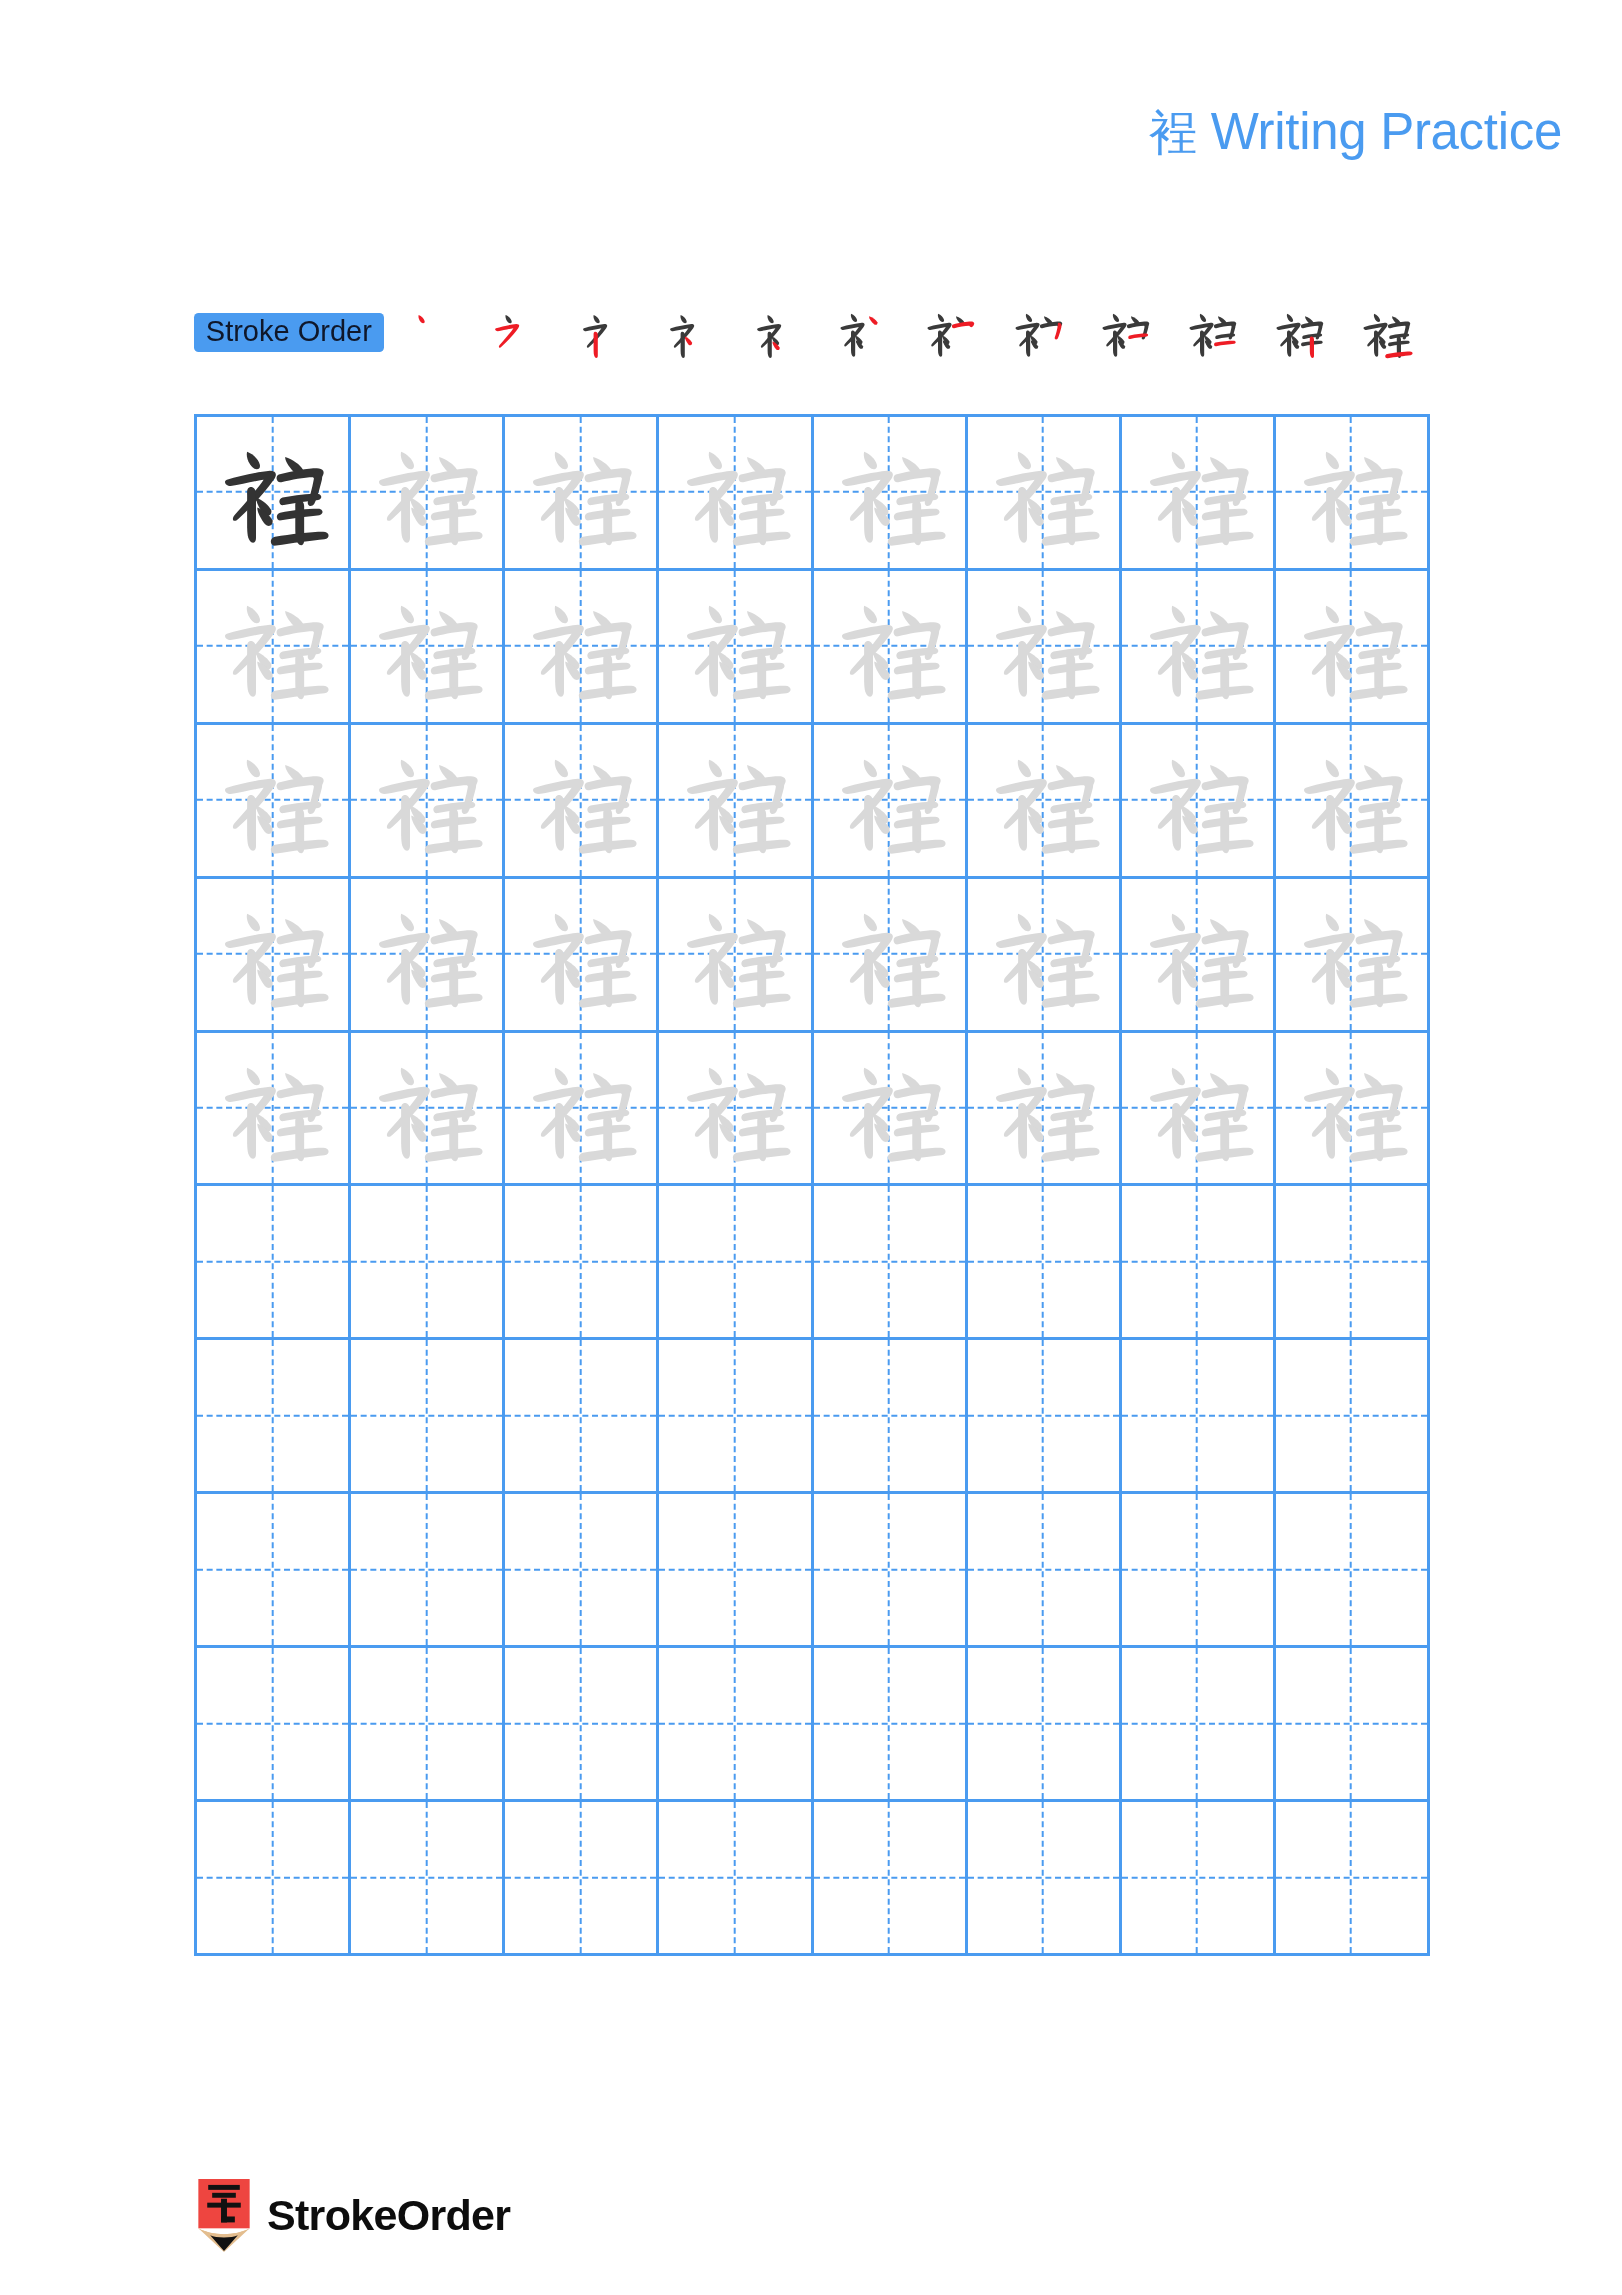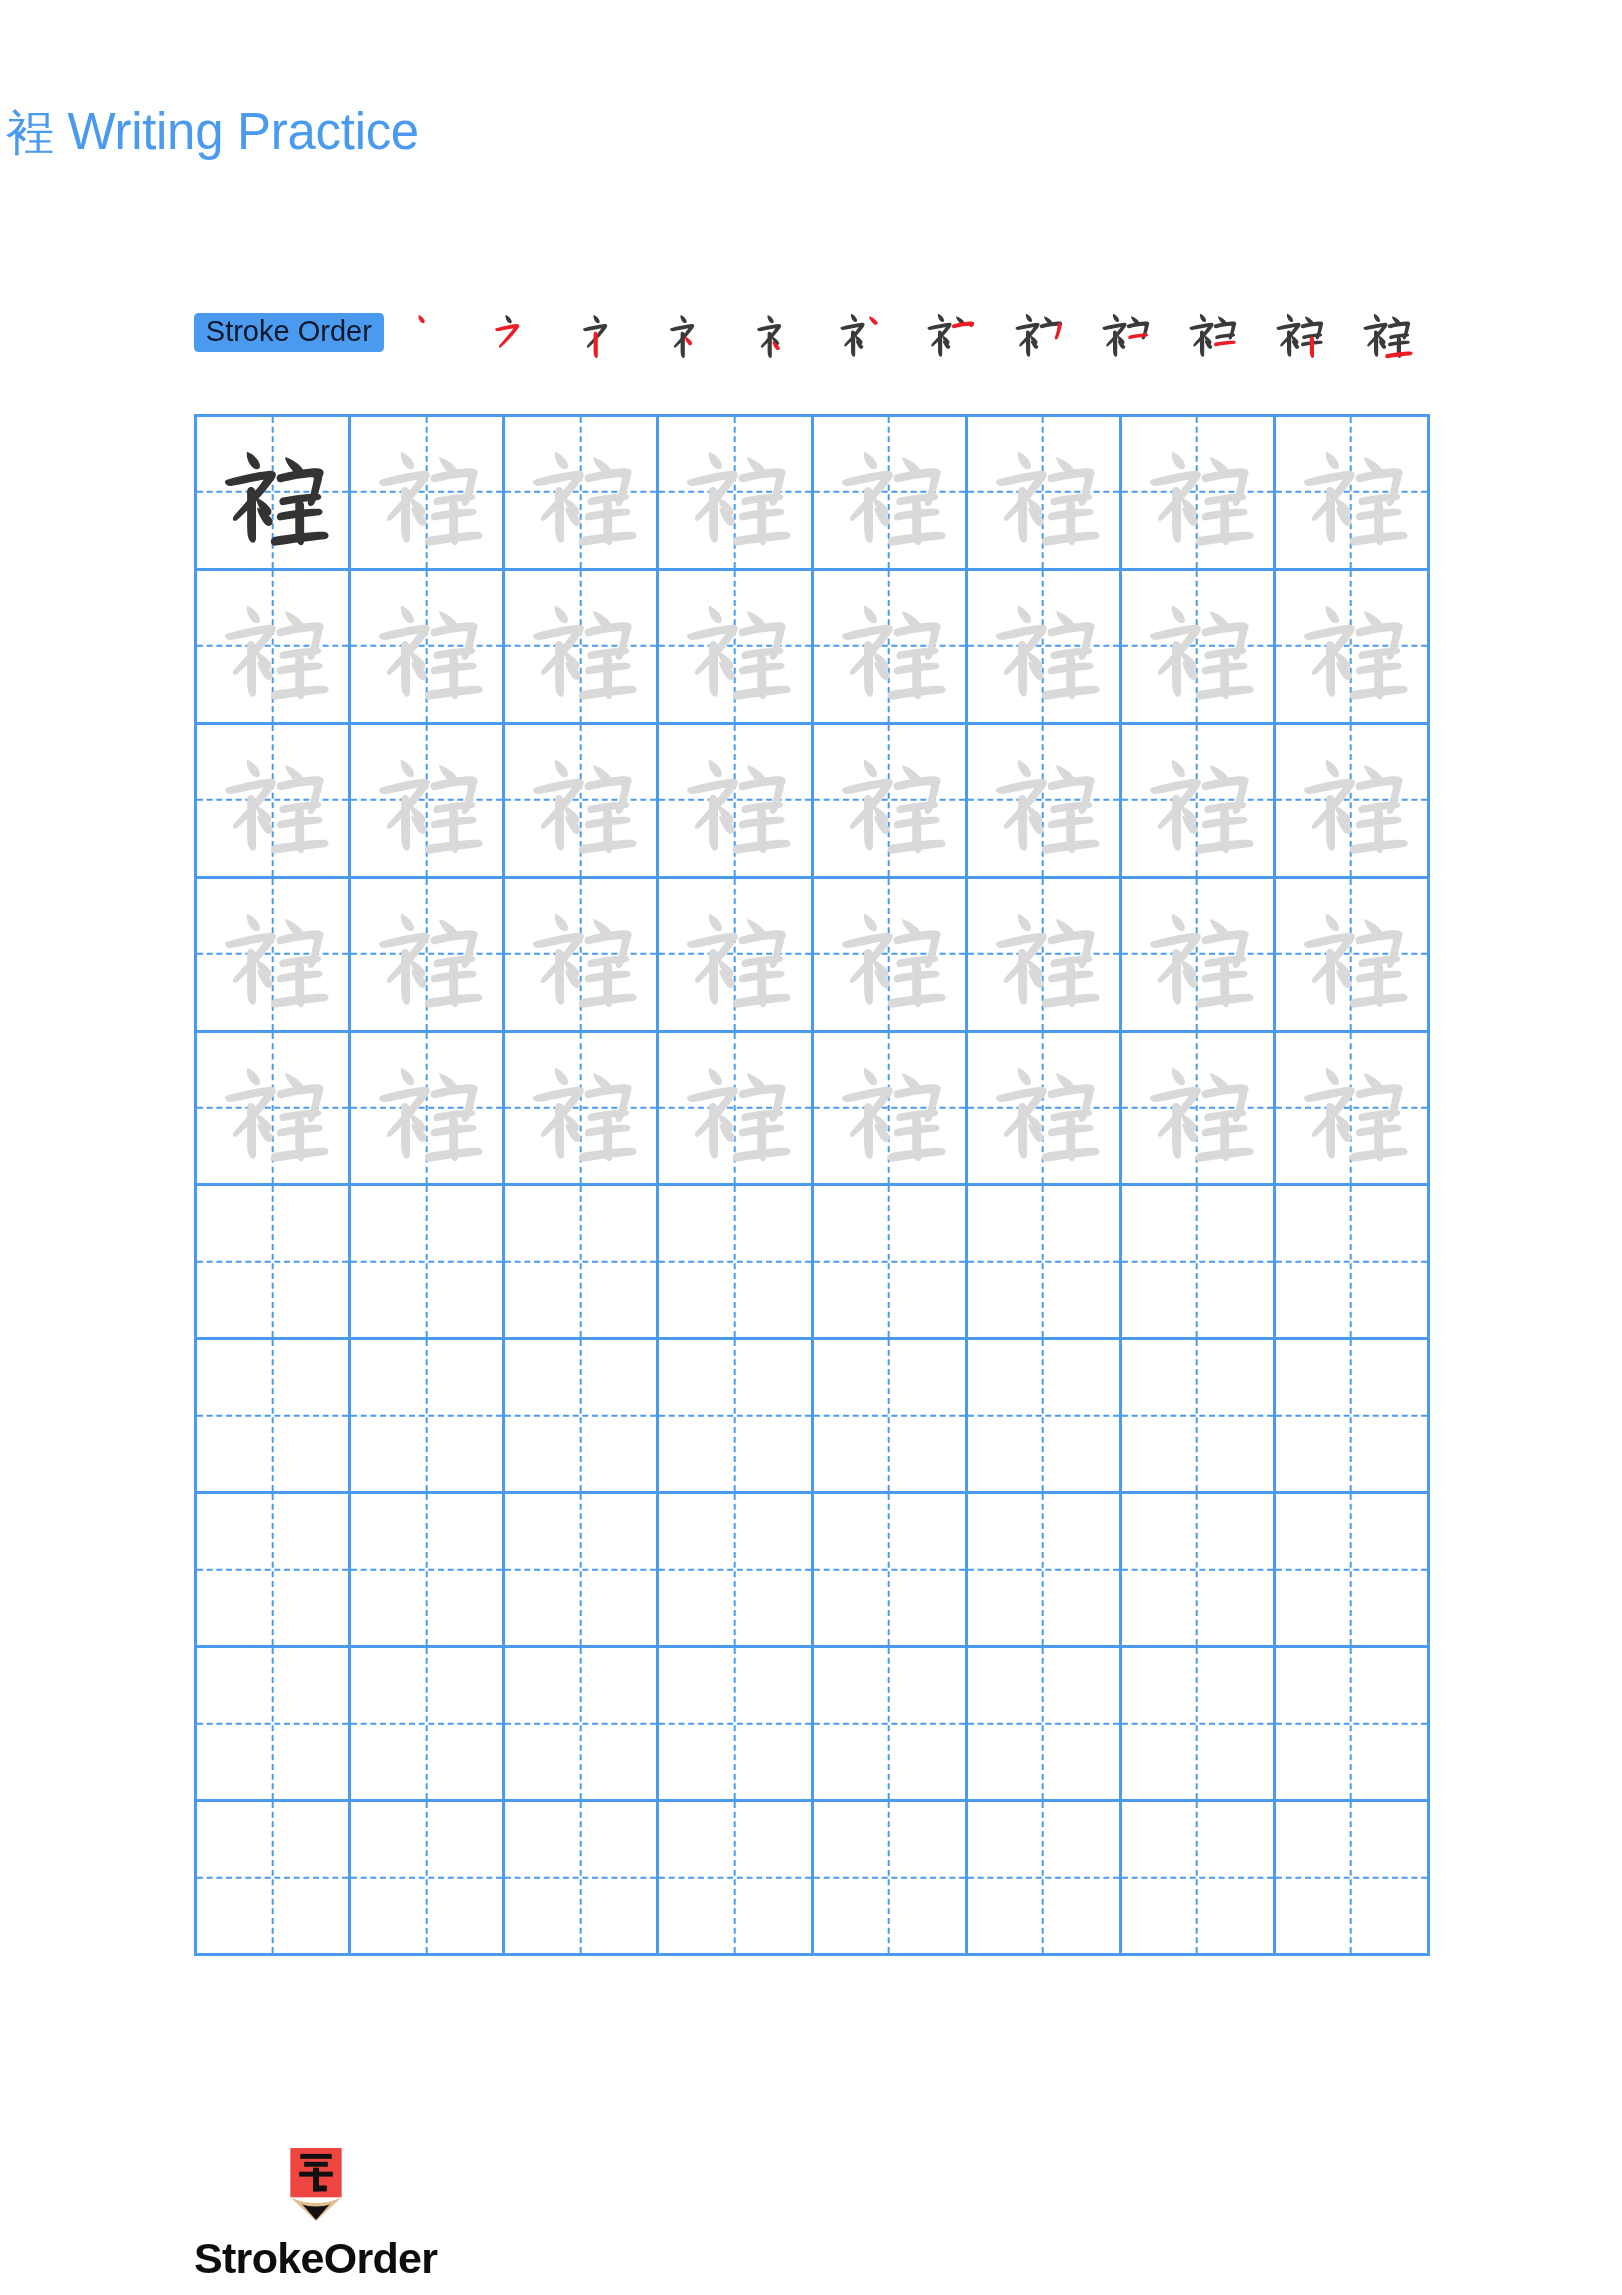--- a/index.html
+++ b/index.html
@@ -6,21 +6,21 @@
   html,body { background:#ffffff; }
   body {
     width:1622px; height:2295px;
     font-family:"Liberation Sans", sans-serif;
     position:relative; overflow:hidden;
   }
 
   
   .page-title {
     position:absolute; top:101px; left:0; width:1562px;
-    text-align:left;
+    text-align:right;
     font-size:51px; font-weight:400; letter-spacing:-0.3px;
     color:#4a9bf0; white-space:nowrap;padding-left:6px;
   }
   .page-title .ttl-char { font-family:"DejaVu Sans", sans-serif; font-size:48px; }
 
   
   .stroke-order-row {
     position:absolute; top:300px; left:194px;
     width:1236px; height:65px;
     display:flex; align-items:center;
@@ -83,21 +83,21 @@
   .footer {
     position:absolute; left:194px; top:2176px;
     width:1236px; height:79px;
     display:flex; align-items:center; justify-content:space-between;
   }
   .footer-url {
     font-size:33px; color:#4a9bf0; letter-spacing:-0.3px;
     white-space:nowrap; text-decoration:none;
   }
   .footer-url .url-char { font-family:"DejaVu Sans", sans-serif; }
-  .footer-brand { display:flex; align-items:center; gap:13px;flex-direction:column; }
+  .footer-brand { display:flex; align-items:center; gap:13px; }
   .brand-logo { width:60px; height:73px; display:block; }
   .brand-name {
     font-size:43px; font-weight:bold; color:#0d0d0d; letter-spacing:-0.7px;
     white-space:nowrap;
   }
 </style>
 </head>
 <body>
 
 <div class="page-title">

